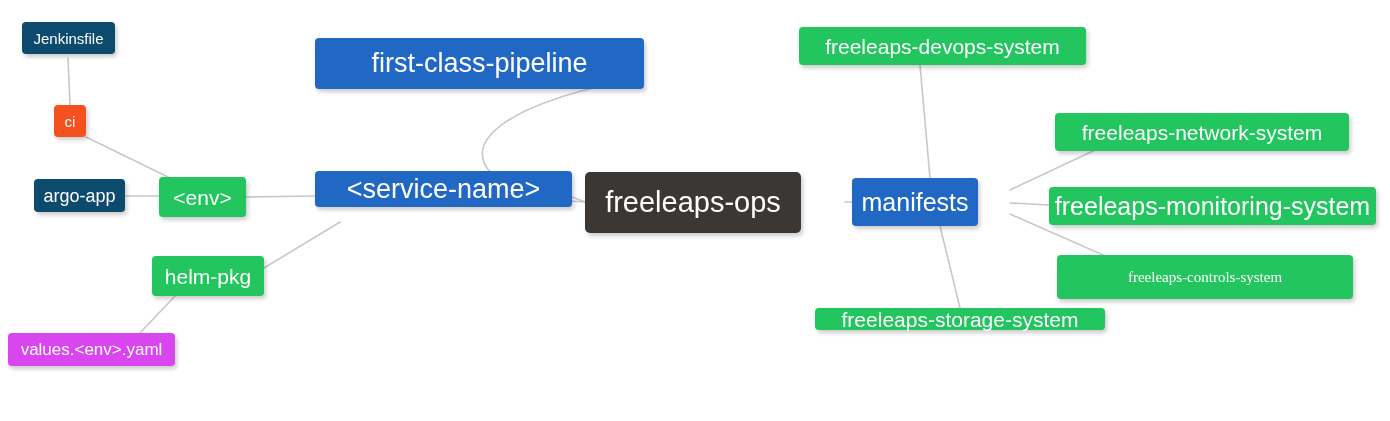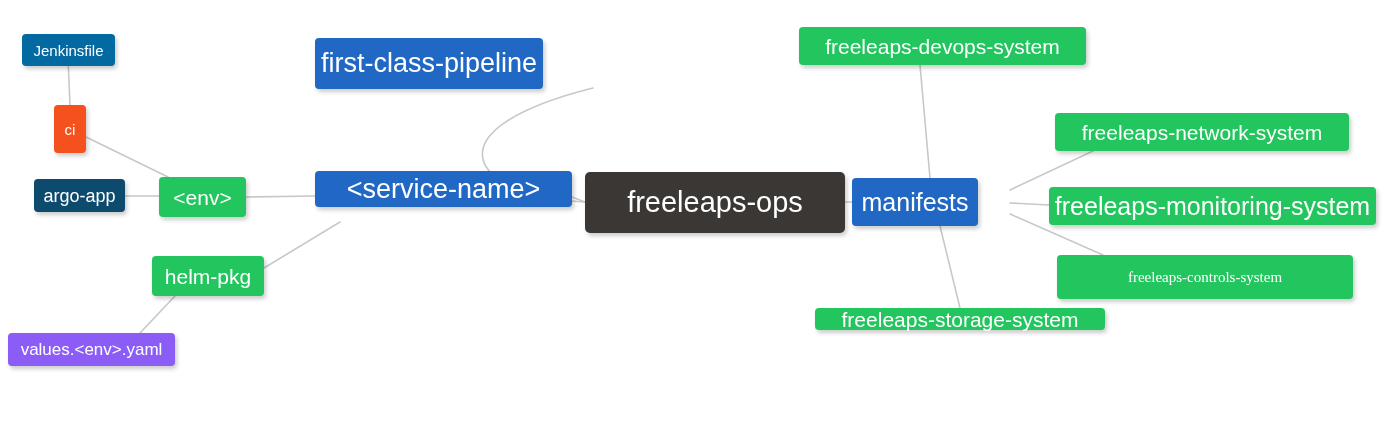--- a/index.html
+++ b/index.html
@@ -64,48 +64,48 @@
       <path d="M 340 222 L 264 268" fill="none" stroke="#c8c8c8" stroke-width="1.6" stroke-linecap="round"></path>
       <path d="M 175 296 L 140 333" fill="none" stroke="#c8c8c8" stroke-width="1.6" stroke-linecap="round"></path>
       <path d="M 845 202 L 852 202" fill="none" stroke="#c8c8c8" stroke-width="1.6" stroke-linecap="round"></path>
       <path d="M 930 178 L 920 65" fill="none" stroke="#c8c8c8" stroke-width="1.6" stroke-linecap="round"></path>
       <path d="M 1010 190 L 1093 151" fill="none" stroke="#c8c8c8" stroke-width="1.6" stroke-linecap="round"></path>
       <path d="M 1010 203 L 1049 205" fill="none" stroke="#c8c8c8" stroke-width="1.6" stroke-linecap="round"></path>
       <path d="M 1010 214 L 1103 255" fill="none" stroke="#c8c8c8" stroke-width="1.6" stroke-linecap="round"></path>
       <path d="M 940 226 L 960 308" fill="none" stroke="#c8c8c8" stroke-width="1.6" stroke-linecap="round"></path>
     </svg>
   <div id="node-layer">
-      <div class="mm-node root" style="left: 585px; top: 172px; width: 260px; height: 61px; font-size: 29px; background: rgb(59, 55, 52); color: rgb(255, 255, 255);">
+      <div class="mm-node root" style="left: 585px; top: 172px; width: 216px; height: 61px; font-size: 29px; background: rgb(59, 55, 52); color: rgb(255, 255, 255);">
         <span>freeleaps-ops</span>
       </div>
-      <div class="mm-node blue" style="left: 315px; top: 38px; width: 228px; height: 51px; font-size: 27px; background: rgb(32, 104, 196); color: rgb(255, 255, 255);">
+      <div class="mm-node blue" style="left: 315px; top: 38px; width: 329px; height: 51px; font-size: 27px; background: rgb(32, 104, 196); color: rgb(255, 255, 255);">
         <span>first-class-pipeline</span>
       </div>
       <div class="mm-node blue" style="left: 315px; top: 171px; width: 257px; height: 36px; font-size: 27px; background: rgb(32, 104, 196); color: rgb(255, 255, 255);">
         <span>&lt;service-name&gt;</span>
       </div>
       <div class="mm-node blue" style="left: 852px; top: 178px; width: 126px; height: 48px; font-size: 25px; background: rgb(32, 104, 196); color: rgb(255, 255, 255);">
         <span>manifests</span>
       </div>
       <div class="mm-node green" style="left: 159px; top: 177px; width: 87px; height: 40px; font-size: 21px; background: rgb(34, 197, 94); color: rgb(255, 255, 255); justify-content: center;">
         <span>&lt;env&gt;</span>
       </div>
       <div class="mm-node green" style="left: 152px; top: 256px; width: 112px; height: 40px; font-size: 21px; background: rgb(34, 197, 94); color: rgb(255, 255, 255);">
         <span>helm-pkg</span>
       </div>
-      <div class="mm-node orange" style="left: 22px; top: 34px; width: 93px; height: 32px; font-size: 15px; background: #0369a1; color: rgb(255, 255, 255);">
+      <div class="mm-node orange" style="left: 22px; top: 22px; width: 93px; height: 32px; font-size: 15px; background: #0c4a6e; color: rgb(255, 255, 255);">
         <span>Jenkinsfile</span>
       </div>
-      <div class="mm-node red" style="left: 54px; top: 105px; width: 32px; height: 48px; font-size: 15px; background: rgb(244, 81, 30); color: rgb(255, 255, 255);">
+      <div class="mm-node red" style="left: 54px; top: 105px; width: 32px; height: 32px; font-size: 15px; background: rgb(244, 81, 30); color: rgb(255, 255, 255);">
         <span>ci</span>
       </div>
       <div class="mm-node red" style="left: 34px; top: 179px; width: 91px; height: 33px; font-size: 18px; background: #0c4a6e; color: rgb(255, 255, 255);">
         <span>argo-app</span>
       </div>
-      <div class="mm-node red" style="left: 8px; top: 333px; width: 167px; height: 33px; font-size: 17px; background: #8b5cf6; color: rgb(255, 255, 255);">
+      <div class="mm-node red" style="left: 8px; top: 333px; width: 167px; height: 33px; font-size: 17px; background: #d946ef; color: rgb(255, 255, 255);">
         <span>values.&lt;env&gt;.yaml</span>
       </div>
       <div class="mm-node green" style="left: 799px; top: 27px; width: 287px; height: 38px; font-size: 21px; background: rgb(34, 197, 94); color: rgb(255, 255, 255);">
         <span>freeleaps-devops-system</span>
       </div>
       <div class="mm-node green" style="left: 1055px; top: 113px; width: 294px; height: 38px; font-size: 21px; background: rgb(34, 197, 94); color: rgb(255, 255, 255);">
         <span>freeleaps-network-system</span>
       </div>
       <div class="mm-node green" style="left: 1049px; top: 187px; width: 327px; height: 38px; font-size: 25px; background: rgb(34, 197, 94); color: rgb(255, 255, 255);">
         <span>freeleaps-monitoring-system</span>

